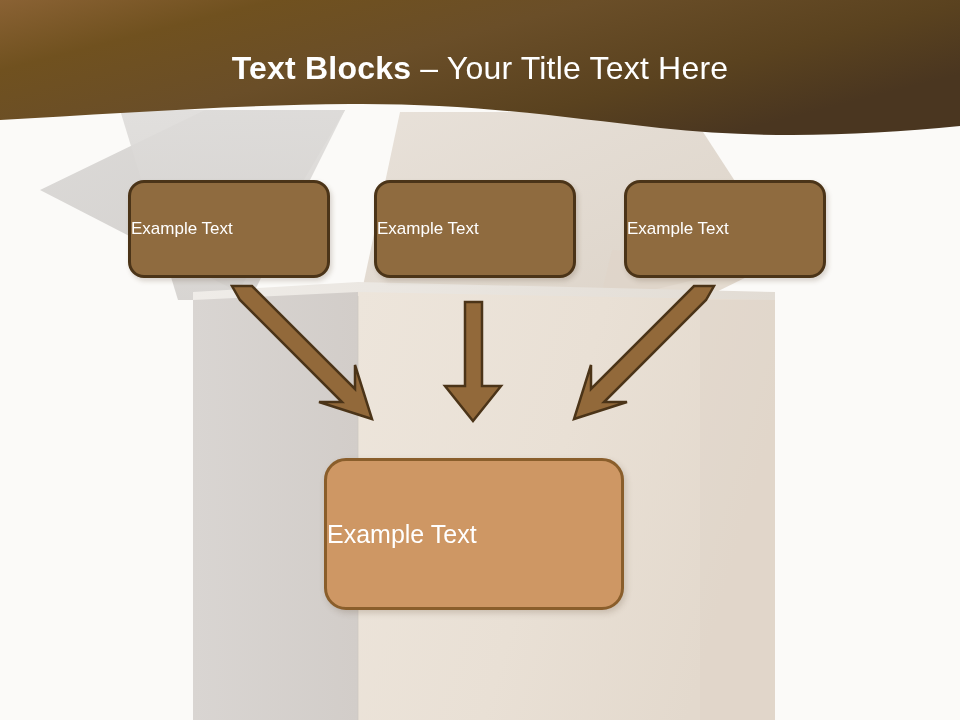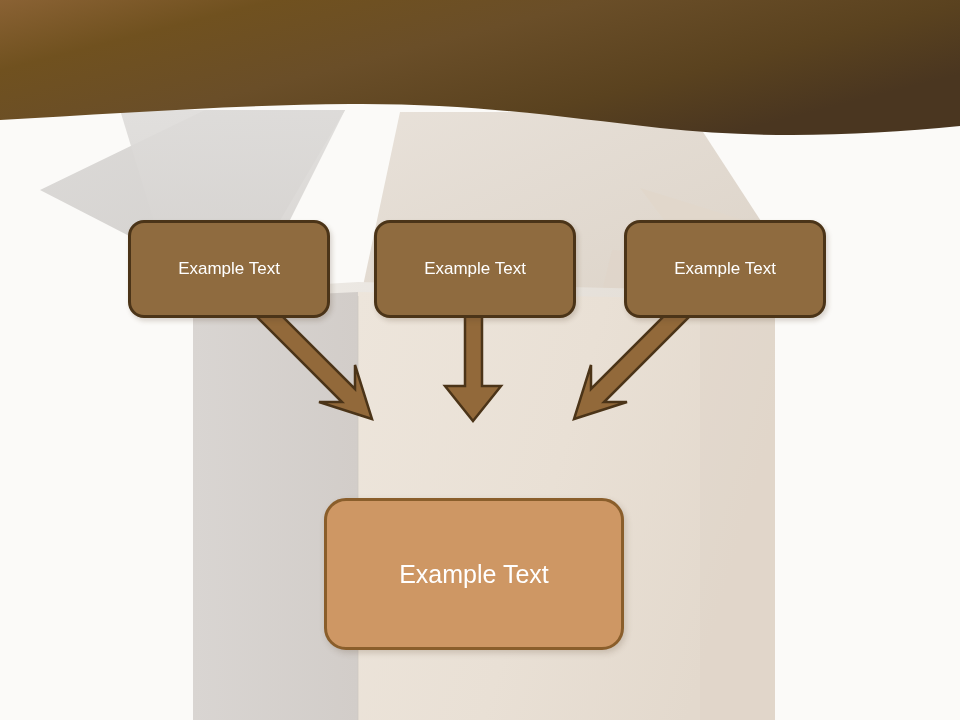--- a/index.html
+++ b/index.html
@@ -49,25 +49,23 @@
   #title-text .t-strong { font-weight: bold; }
   #title-text .t-light  { font-weight: normal; }
   #title-text .t-dash   { font-weight: normal; }
 
   
   .block {
     position: absolute;
     box-sizing: border-box;
     display: flex;
     align-items: center;
-    justify-content: center;
     color: #FFFFFF;
     text-align: center;
     user-select: none;
-    margin-top: 40px;
   }
   .block-top {
     width: 202px;
     height: 98px;
     top: 180px;
     background: #8F6B3F;
     border: 3px solid #4B3418;
     border-radius: 16px;
     font-size: 17px;
     box-shadow: 2px 3px 5px rgba(90,70,45,0.22);
@@ -163,20 +161,23 @@
         <stop offset="0%" stop-color="#8A6234"></stop>
         <stop offset="22%" stop-color="#70511F"></stop>
         <stop offset="48%" stop-color="#6A4E28"></stop>
         <stop offset="78%" stop-color="#5A421F"></stop>
         <stop offset="100%" stop-color="#4A3620"></stop>
       </linearGradient>
     </defs>
     <path d="M0,0 L960,0 L960,126 C860,136 760,139 660,128 C560,117 470,103 350,104 C230,105 110,114 0,120 Z" fill="url(#gradHeader)"></path>
   </svg>
 
+  <div id="title-text">
+    <span class="t-strong">Text Blocks</span><span class="t-dash"> – </span><span class="t-light">Your Title Text Here</span>
+  </div>
 
   <svg id="arrow-layer" viewBox="0 0 960 720" preserveAspectRatio="none">
 
     <g>
       <polygon class="arrow-shape" points="232,286 252,286 355,389 355,365 372,419 319,402 342,402 240,300"></polygon>
     </g>
 
     <g>
       <polygon class="arrow-shape" points="465,302 482,302 482,386 501,386 473,421 445,386 465,386"></polygon>
     </g>

